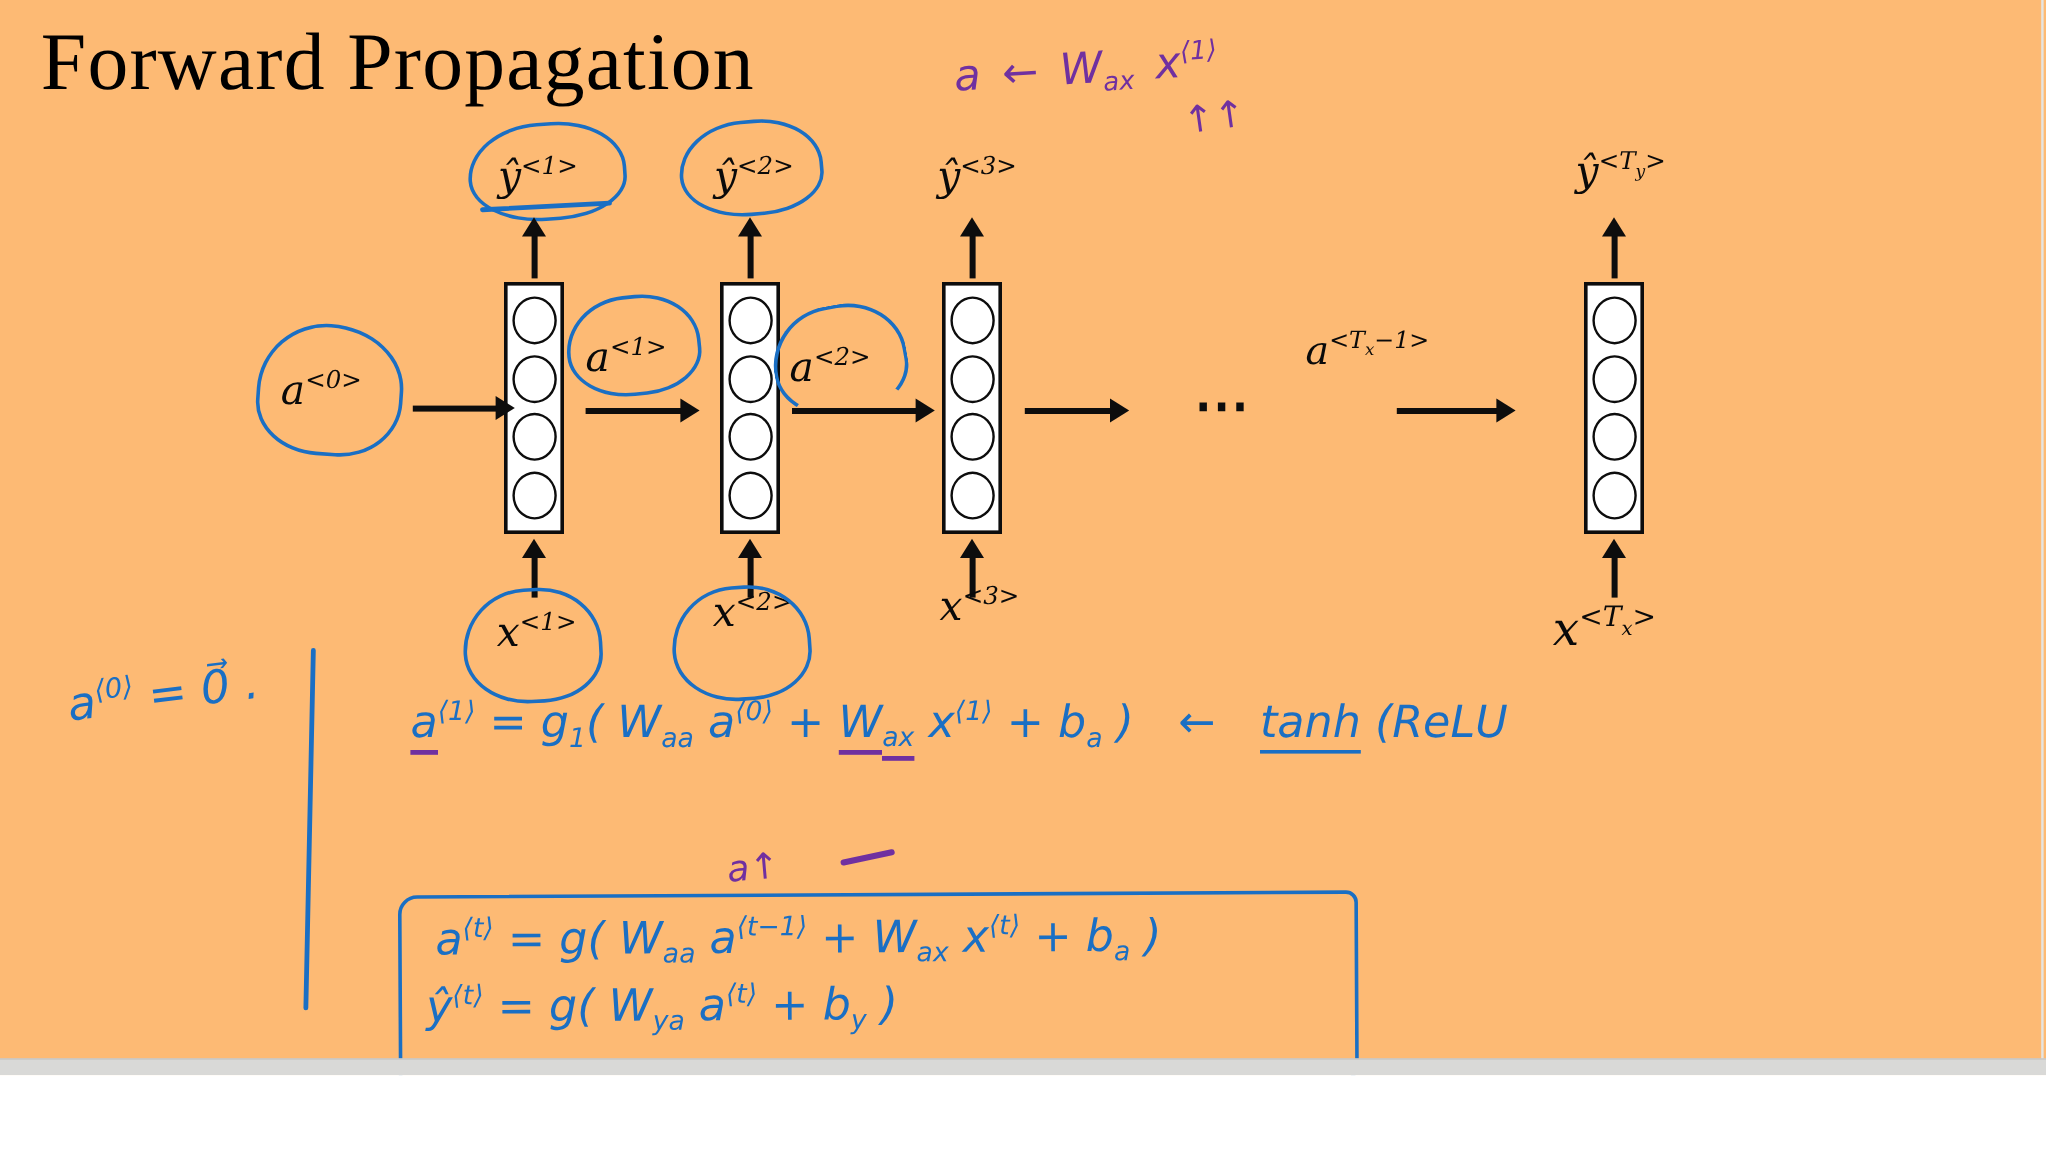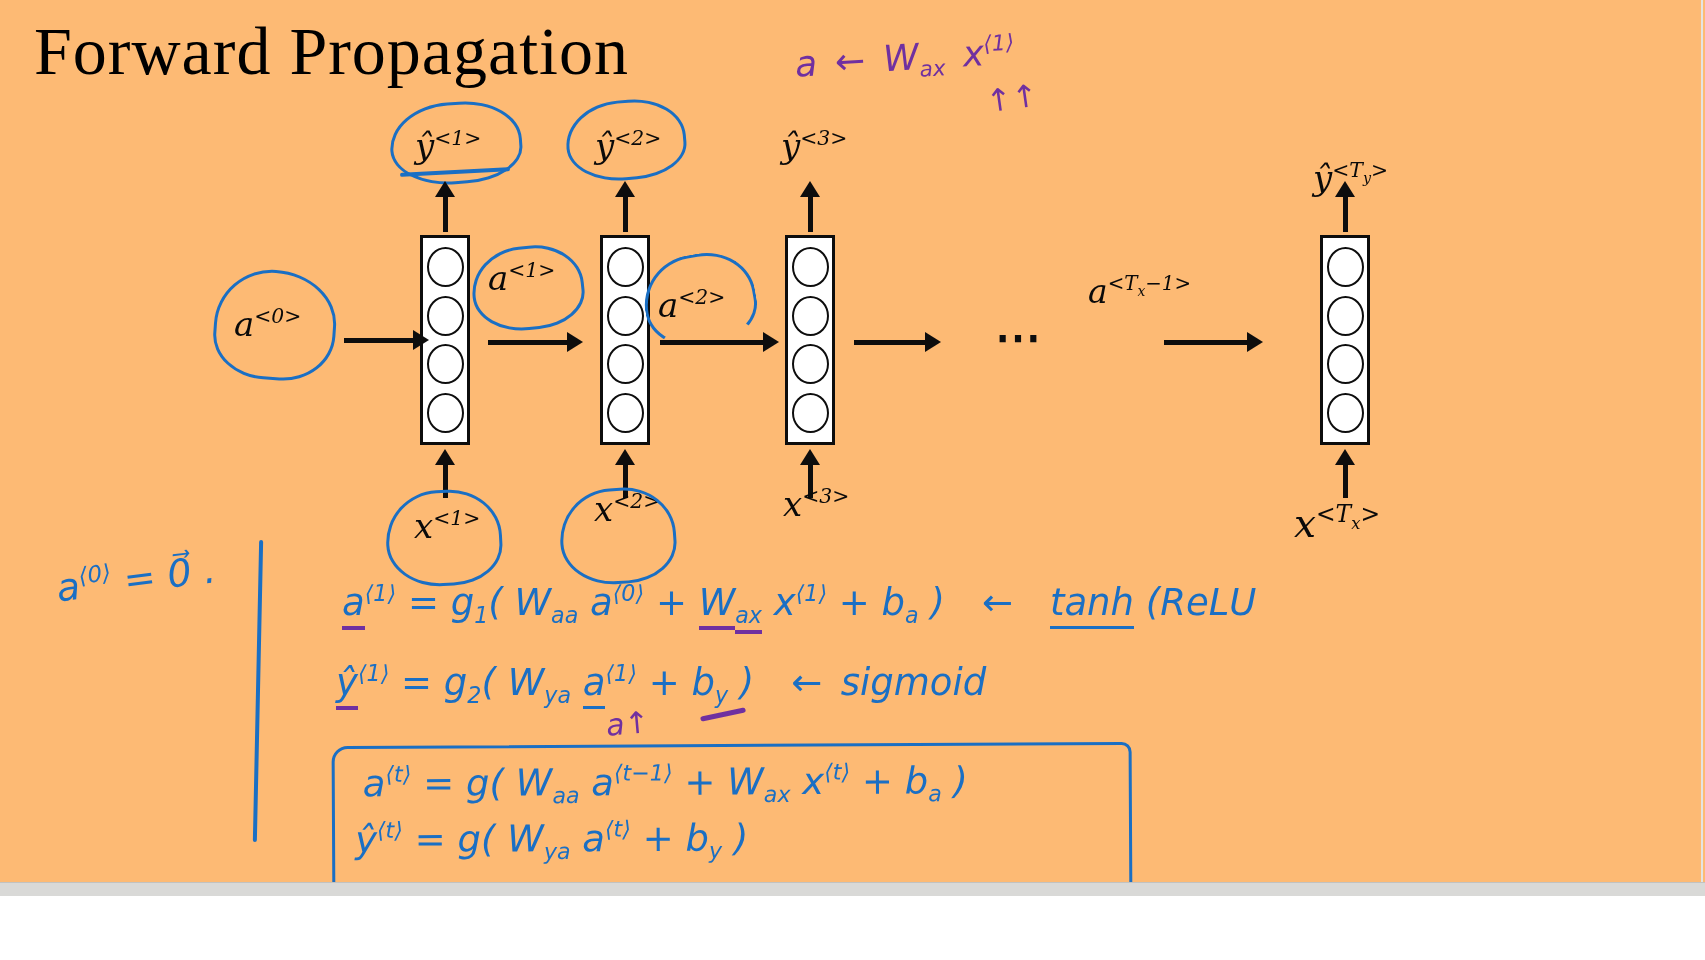--- a/index.html
+++ b/index.html
@@ -58,21 +58,21 @@
 <div class="stage">
 
   <div class="title">Forward Propagation</div>
 
   <div class="ink purple" style="left:795px; top:36px; font-size:36px; transform:rotate(-3.5deg);"><span>a</span><span> ← </span><span>W</span><span class="tk-sub">ax</span><span> x</span><span class="tk-sup">⟨1⟩</span></div>
   <div class="ink purple" style="left:986px; top:80px; font-size:31px; transform:rotate(-8deg);">↑↑</div>
 
   <div class="math" style="left:415px; top:126px;"><span>ŷ</span><span class="tk-sup">&lt;1&gt;</span></div>
   <div class="math" style="left:595px; top:126px;"><span>ŷ</span><span class="tk-sup">&lt;2&gt;</span></div>
   <div class="math" style="left:781px; top:126px;"><span>ŷ</span><span class="tk-sup">&lt;3&gt;</span></div>
-  <div class="math" style="left:1313px; top:122px;margin-top:36px;"><span>ŷ</span><span class="tk-sup">&lt;T</span><span class="tk-ss">y</span><span class="tk-sup">&gt;</span></div>
+  <div class="math" style="left:1313px; top:122px;"><span>ŷ</span><span class="tk-sup">&lt;T</span><span class="tk-ss">y</span><span class="tk-sup">&gt;</span></div>
 
   <div class="ellipse" style="left:390px; top:102px; width:132px; height:82px; transform:rotate(-4deg);"></div>
   <div class="stroke" style="left:400px; top:170px; width:110px; height:4px; transform:rotate(-3deg);"></div>
   <div class="ellipse" style="left:566px; top:100px; width:120px; height:80px; transform:rotate(-5deg);"></div>
 
   <div class="varrow" style="left:443px; top:196px; height:36px;"></div>
   <div class="varrow" style="left:623px; top:196px; height:36px;"></div>
   <div class="varrow" style="left:808px; top:196px; height:36px;"></div>
   <div class="varrow" style="left:1343px; top:196px; height:36px;"></div>
 
@@ -98,21 +98,21 @@
     <div class="unit"></div>
     <div class="unit"></div>
     <div class="unit"></div>
     <div class="unit"></div>
   </div>
 
   <div class="math" style="left:234px; top:304px;"><span>a</span><span class="tk-sup">&lt;0&gt;</span></div>
   <div class="ellipse" style="left:214px; top:270px; width:122px; height:110px; transform:rotate(4deg); border-radius:55% 60% 50% 50% / 60% 55% 50% 45%;"></div>
   <div class="harrow" style="left:344px; top:338px; width:70px;"></div>
 
-  <div class="math" style="left:488px; top:258px;"><span>a</span><span class="tk-sup">&lt;1&gt;</span></div>
+  <div class="math" style="left:488px; top:277px;"><span>a</span><span class="tk-sup">&lt;1&gt;</span></div>
   <div class="ellipse" style="left:472px; top:246px; width:112px; height:84px; transform:rotate(-6deg);"></div>
   <div class="harrow" style="left:488px; top:340px; width:80px;"></div>
 
   <div class="math" style="left:658px; top:272px;margin-top:13px;"><span>a</span><span class="tk-sup">&lt;2&gt;</span></div>
   <div class="ellipse" style="left:644px; top:254px; width:112px; height:92px; transform:rotate(-10deg); border-bottom-color:transparent;"></div>
   <div class="harrow" style="left:660px; top:340px; width:104px;"></div>
 
   <div class="harrow" style="left:854px; top:340px; width:72px;"></div>
 
   <div class="dots" style="left:995px; top:310px;">⋯</div>
@@ -131,21 +131,20 @@
   <div class="math" style="left:1294px; top:500px; font-size:39px;"><span>x</span><span class="tk-sup">&lt;T</span><span class="tk-ss">x</span><span class="tk-sup">&gt;</span></div>
 
   <div class="ellipse" style="left:386px; top:490px; width:116px; height:96px; transform:rotate(-3deg);"></div>
   <div class="ellipse" style="left:560px; top:488px; width:116px; height:96px; transform:rotate(-4deg);"></div>
 
   <div class="ink" style="left:56px; top:556px; font-size:38px; transform:rotate(-7deg);"><span>a</span><span class="tk-sup">⟨0⟩</span><span> = 0⃗ .</span></div>
   <div class="stroke" style="left:256px; top:540px; width:3.5px; height:302px; transform:rotate(1.2deg);"></div>
 
   <div class="ink" style="left:342px; top:580px;"><span class="tk-upurple">a</span><span class="tk-sup">⟨1⟩</span><span> = g</span><span class="tk-sub">1</span><span>( W</span><span class="tk-sub">aa</span><span> a</span><span class="tk-sup">⟨0⟩</span><span> + </span><span class="tk-upurple">W</span><span class="tk-sub tk-upurple">ax</span><span> x</span><span class="tk-sup">⟨1⟩</span><span> + b</span><span class="tk-sub">a</span><span> )</span><span> ← </span><span class="tk-ublue">tanh</span><span> (ReLU</span></div>
 
-  <div class="ink" style="left:336px; top:660px;"><span class="tk-upurple">ŷ</span><span class="tk-sup">⟨1⟩</span><span> = g</span><span class="tk-sub">2</span><span>( W</span><span class="tk-sub">ya</span><span> </span><span class="tk-ublue">a</span><span class="tk-sup">⟨1⟩</span><span> + b</span><span class="tk-sub">y</span><span> )</span><span> ← sigmoid</span></div>
   <div class="ink purple" style="left:606px; top:706px; font-size:30px; transform:rotate(-5deg);">a↑</div>
   <div class="pstroke" style="left:700px; top:712px; width:46px; height:4.5px; transform:rotate(-12deg);"></div>
 
   <div class="box" style="left:332px; top:744px; width:800px; height:164px;">
     <div class="ink" style="margin:12px 0 0 28px;"><span>a</span><span class="tk-sup">⟨t⟩</span><span> = g( W</span><span class="tk-sub">aa</span><span> a</span><span class="tk-sup">⟨t−1⟩</span><span> + W</span><span class="tk-sub">ax</span><span> x</span><span class="tk-sup">⟨t⟩</span><span> + b</span><span class="tk-sub">a</span><span> )</span></div>
     <div class="ink" style="margin:8px 0 0 20px;"><span>ŷ</span><span class="tk-sup">⟨t⟩</span><span> = g( W</span><span class="tk-sub">ya</span><span> a</span><span class="tk-sup">⟨t⟩</span><span> + b</span><span class="tk-sub">y</span><span> )</span></div>
   </div>
 
   <div class="author" style="left:1522px; top:902px;">Forward Ng</div>
   <div class="right-edge"></div>

